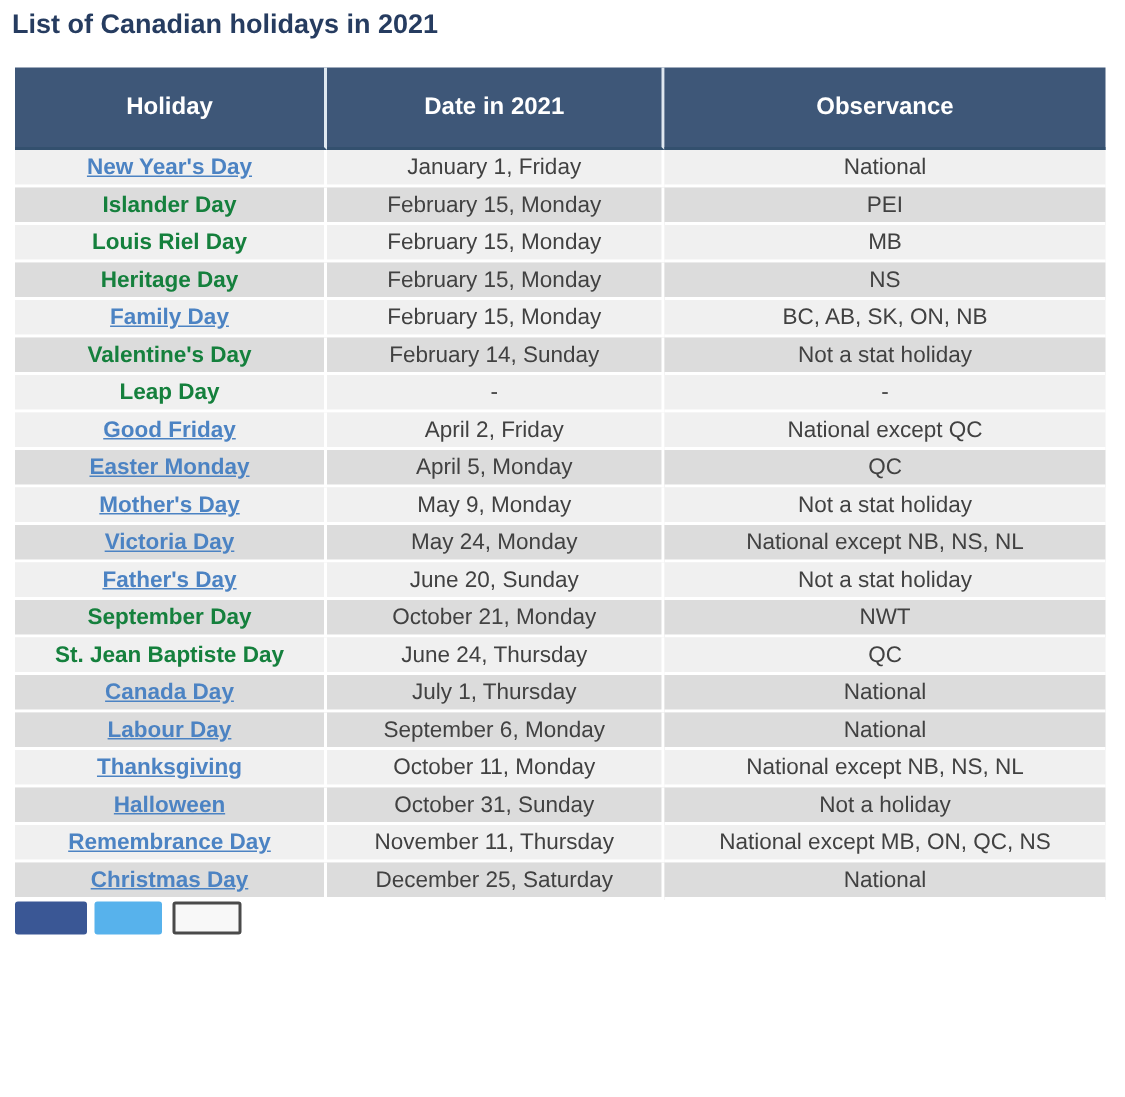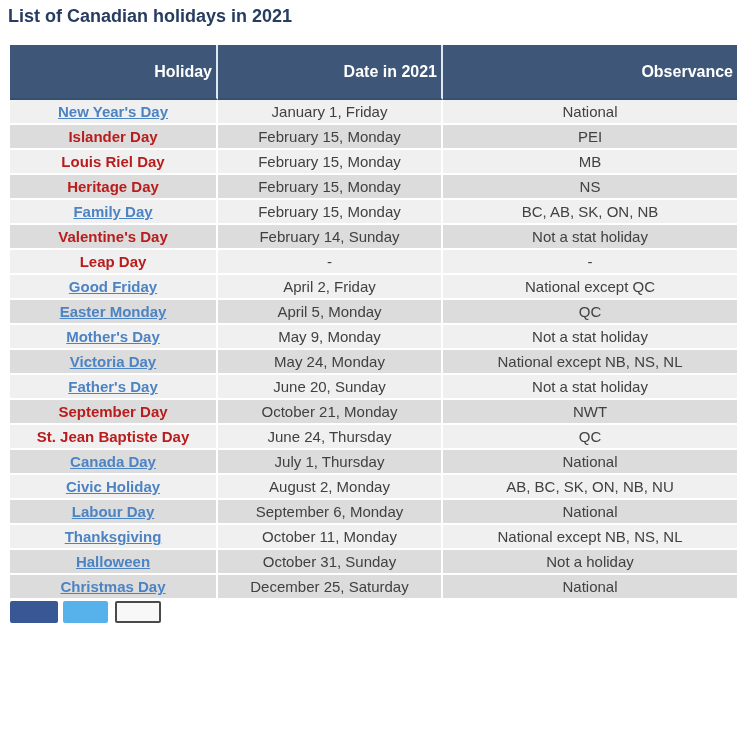--- a/index.html
+++ b/index.html
@@ -25,42 +25,42 @@
     margin: 18px 0 0 10px;
   }
   col.c1 { width: 208px; }
   col.c2 { width: 225px; }
   col.c3 { width: 294px; }
   th {
     background: #3e5778;
     color: #ffffff;
     font-size: 16px;
     font-weight: 700;
-    text-align: right;
+    text-align: center;
     height: 55px;
     border-bottom: 2px solid #33506e;
     padding: 0 4px;
   }
   th.div { border-right: 2px solid #dfe8f0; }
   td {
     height: 25px;
     text-align: center;
     font-size: 15px;
     color: #414141;
     border-bottom: 2px solid #ffffff;
     padding: 0 4px;
     white-space: nowrap;
     overflow: hidden;
   }
   td.div { border-right: 2px solid #ffffff; }
   tr.row-light td { background: #f0f0f0; margin-top: 30px; }
   tr.row-dark  td { background: #dcdcdc; }
   .holiday-name {
     font-weight: 700;
-    color: #b91c1c;
+    color: #15803d;
   }
   .holiday-name.link {
     color: #4c83c3;
     text-decoration: underline;
     cursor: pointer;
   }
   .share-row {
     margin: 1px 0 0 10px;
     display: flex;
     align-items: flex-start;
@@ -157,39 +157,39 @@
       <tr class="row-light">
     <td class="div"><span class="holiday-name">St. Jean Baptiste Day</span></td>
     <td class="div">June 24, Thursday</td>
     <td>QC</td>
   </tr>
       <tr class="row-dark">
     <td class="div"><span class="holiday-name link">Canada Day</span></td>
     <td class="div">July 1, Thursday</td>
     <td>National</td>
   </tr>
-      <tr class="row-light">
-    <td class="div"><span class="holiday-name link">Civic Holiday</span></td>
-    <td class="div">August 2, Monday</td>
-    <td>AB, BC, SK, ON, NB, NU</td>
-  </tr>
       <tr class="row-dark">
     <td class="div"><span class="holiday-name link">Labour Day</span></td>
     <td class="div">September 6, Monday</td>
     <td>National</td>
   </tr>
       <tr class="row-light">
     <td class="div"><span class="holiday-name link">Thanksgiving</span></td>
     <td class="div">October 11, Monday</td>
     <td>National except NB, NS, NL</td>
   </tr>
       <tr class="row-dark">
     <td class="div"><span class="holiday-name link">Halloween</span></td>
     <td class="div">October 31, Sunday</td>
     <td>Not a holiday</td>
+  </tr>
+      <tr class="row-light">
+    <td class="div"><span class="holiday-name link">Remembrance Day</span></td>
+    <td class="div">November 11, Thursday</td>
+    <td>National except MB, ON, QC, NS</td>
   </tr>
       <tr class="row-dark">
     <td class="div"><span class="holiday-name link">Christmas Day</span></td>
     <td class="div">December 25, Saturday</td>
     <td>National</td>
   </tr>
     </tbody>
 </table>
 
 <div class="share-row">

